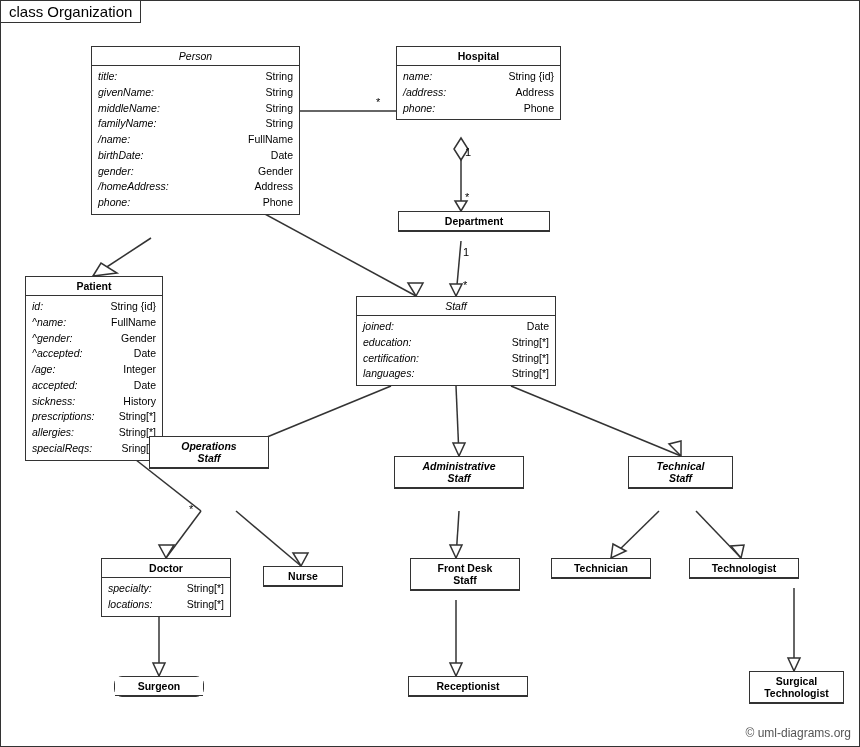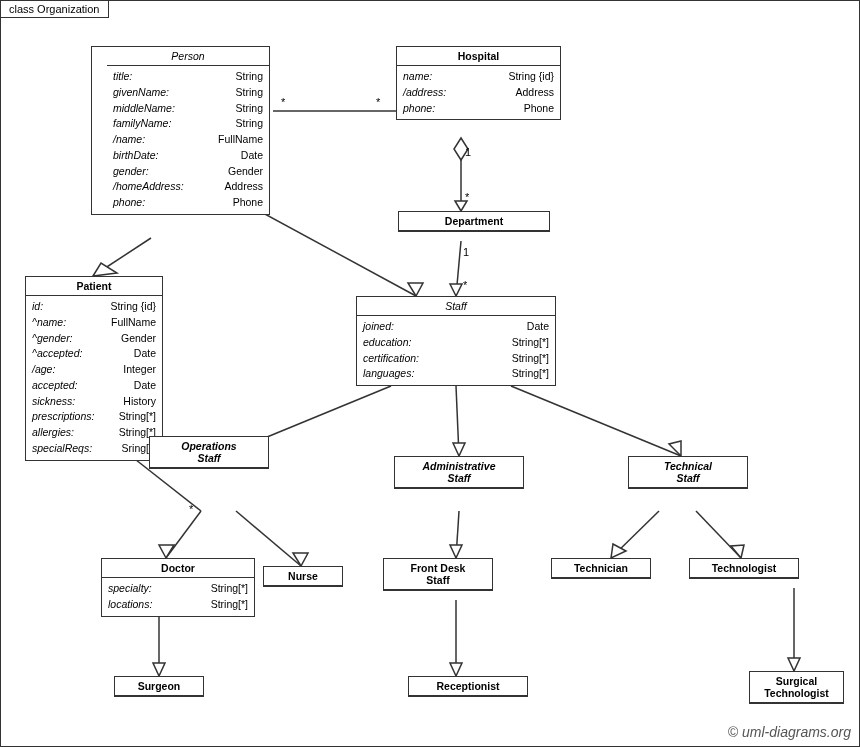--- a/index.html
+++ b/index.html
@@ -19,21 +19,21 @@
       border: 1.5px solid #333;
     }
     .diagram-label {
       position: absolute;
       top: 0; left: 0;
       background: #fff;
       border: 1.5px solid #333;
       border-top: none;
       border-left: none;
       padding: 2px 8px;
-      font-size: 11px;
+      font-size: 15px;
     }
     .uml-box {
       position: absolute;
       border: 1.5px solid #333;
       background: #fff;
       font-size: 10.5px;
     }
     .uml-box .box-title {
       text-align: center;
       border-bottom: 1.5px solid #333;
@@ -65,23 +65,22 @@
       position: absolute;
       top: 0; left: 0;
       width: 860px;
       height: 747px;
       pointer-events: none;
     }
     .copyright {
       position: absolute;
       bottom: 6px;
       right: 8px;
-      font-size: 14px;
+      font-size: 12px;
       color: #555;
-      font-style: italic;
     }
   </style>
 </head>
 <body>
 
 <div id="diagram-container">
   <div class="diagram-label">class Organization</div>
 
   <svg class="connectors">
 
@@ -140,21 +139,21 @@
     <line x1="158" y1="612" x2="158" y2="675" stroke="#333" stroke-width="1.5"></line>
     <polygon points="158,675 152,662 164,662" fill="white" stroke="#333" stroke-width="1.5"></polygon>
 
     <line x1="455" y1="599" x2="455" y2="675" stroke="#333" stroke-width="1.5"></line>
     <polygon points="455,675 449,662 461,662" fill="white" stroke="#333" stroke-width="1.5"></polygon>
 
     <line x1="793" y1="587" x2="793" y2="670" stroke="#333" stroke-width="1.5"></line>
     <polygon points="793,670 787,657 799,657" fill="white" stroke="#333" stroke-width="1.5"></polygon>
   </svg>
 
-  <div class="uml-box" style="left:90px;top:45px;width:179px;padding-left:15px;">
+  <div class="uml-box" style="left:90px;top:45px;width:209px;">
     <div class="box-title" style="font-style:italic;">Person</div>
     <div class="box-attrs">
       <div class="attr-row">
           <span class="attr-name">title:</span>
           <span class="attr-type">String</span>
         </div>
       <div class="attr-row">
           <span class="attr-name">givenName:</span>
           <span class="attr-type">String</span>
         </div>
@@ -280,55 +279,55 @@
   </div>
 
   <div class="uml-box" style="left:148px;top:435px;width:120px;text-align:center;">
     <div class="box-title italic-bold">Operations<br>Staff</div>
   </div>
 
   <div class="uml-box" style="left:393px;top:455px;width:130px;text-align:center;">
     <div class="box-title italic-bold">Administrative<br>Staff</div>
   </div>
 
-  <div class="uml-box" style="left:627px;top:455px;width:120px;text-align:center;">
+  <div class="uml-box" style="left:627px;top:455px;width:105px;text-align:center;">
     <div class="box-title italic-bold">Technical<br>Staff</div>
   </div>
 
-  <div class="uml-box" style="left:100px;top:557px;width:154px;">
+  <div class="uml-box" style="left:100px;top:557px;width:130px;">
     <div class="box-title bold">Doctor</div>
     <div class="box-attrs">
       <div class="attr-row">
           <span class="attr-name">specialty:</span>
           <span class="attr-type">String[*]</span>
         </div>
       <div class="attr-row">
           <span class="attr-name">locations:</span>
           <span class="attr-type">String[*]</span>
         </div>
     </div>
   </div>
 
   <div class="uml-box" style="left:262px;top:565px;width:80px;">
     <div class="box-title bold">Nurse</div>
   </div>
 
-  <div class="uml-box" style="left:382px;top:557px;width:110px;text-align:center;">
+  <div class="uml-box" style="left:409px;top:557px;width:110px;text-align:center;">
     <div class="box-title bold">Front Desk<br>Staff</div>
   </div>
 
   <div class="uml-box" style="left:550px;top:557px;width:100px;">
     <div class="box-title bold">Technician</div>
   </div>
 
   <div class="uml-box" style="left:688px;top:557px;width:110px;">
     <div class="box-title bold">Technologist</div>
   </div>
 
-  <div class="uml-box" style="left:113px;top:675px;width:90px;">
+  <div class="uml-box" style="left:113px;top:675px;width:90px;border-radius:8px;">
     <div class="box-title bold">Surgeon</div>
   </div>
 
   <div class="uml-box" style="left:407px;top:675px;width:120px;">
     <div class="box-title bold">Receptionist</div>
   </div>
 
   <div class="uml-box" style="left:748px;top:670px;width:95px;text-align:center;">
     <div class="box-title bold">Surgical<br>Technologist</div>
   </div>

